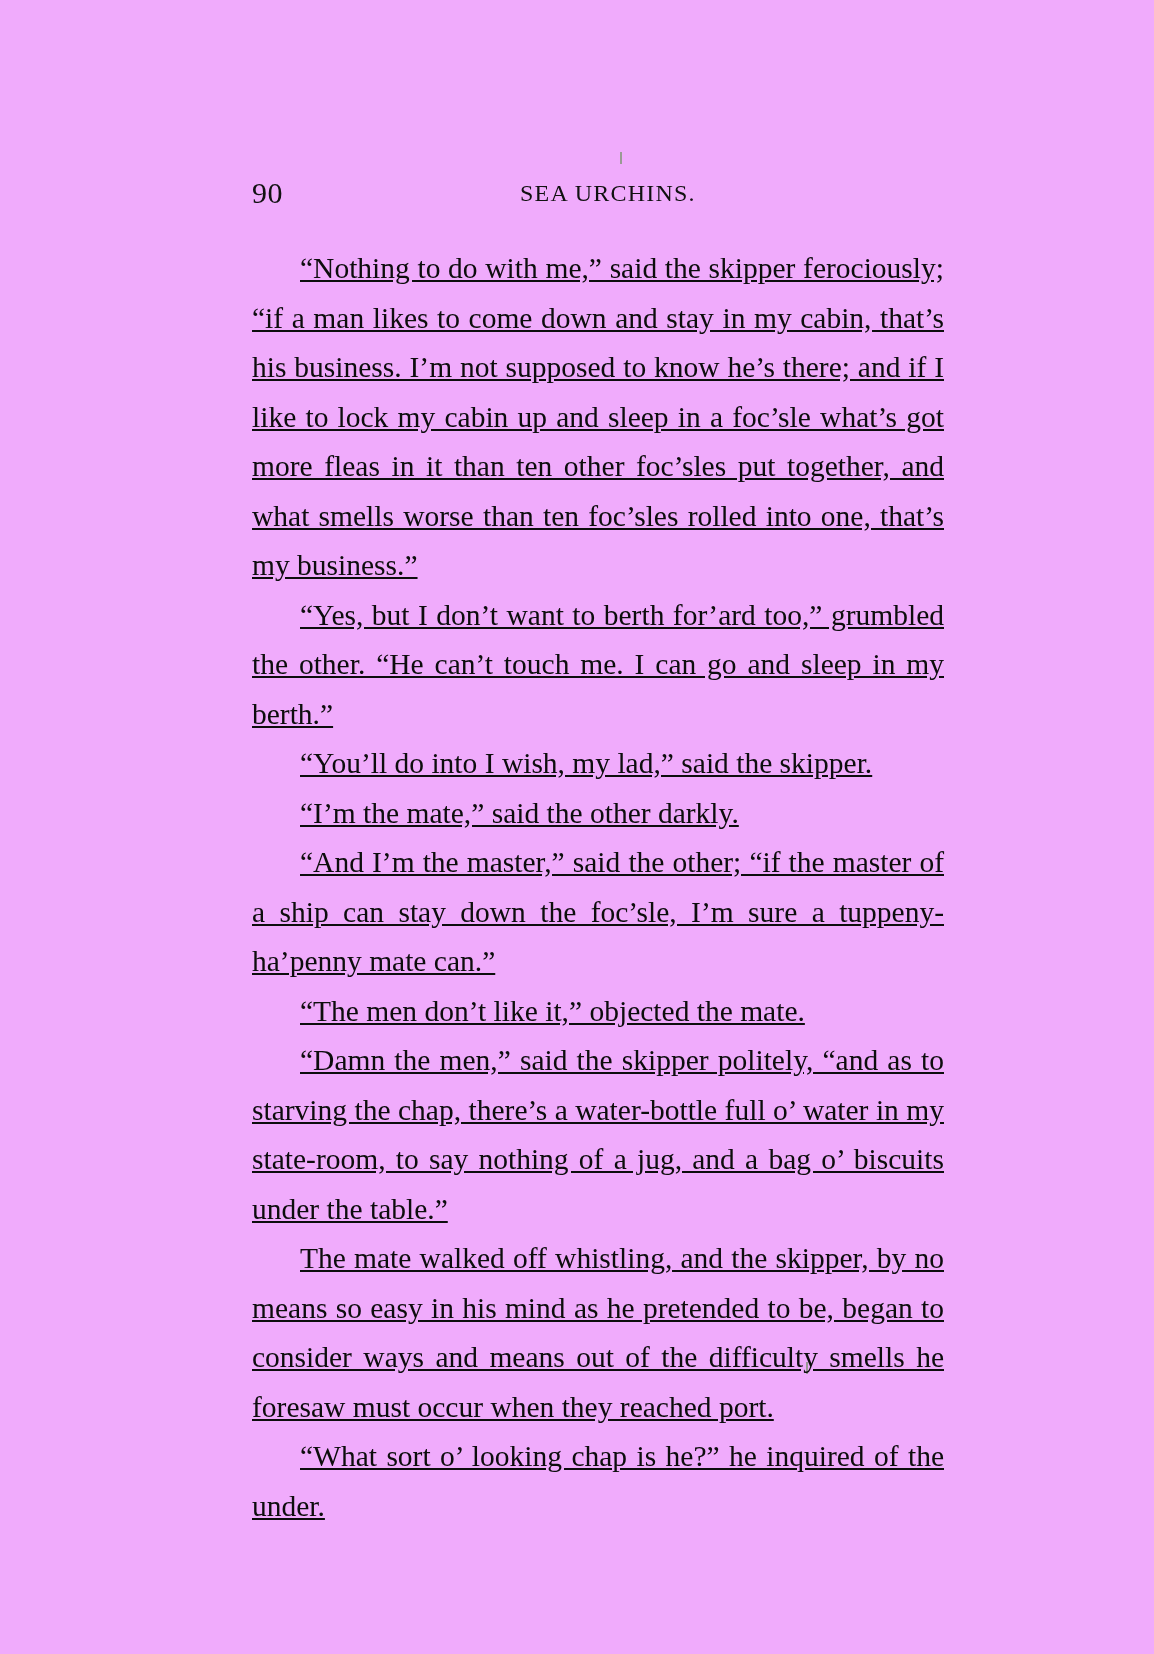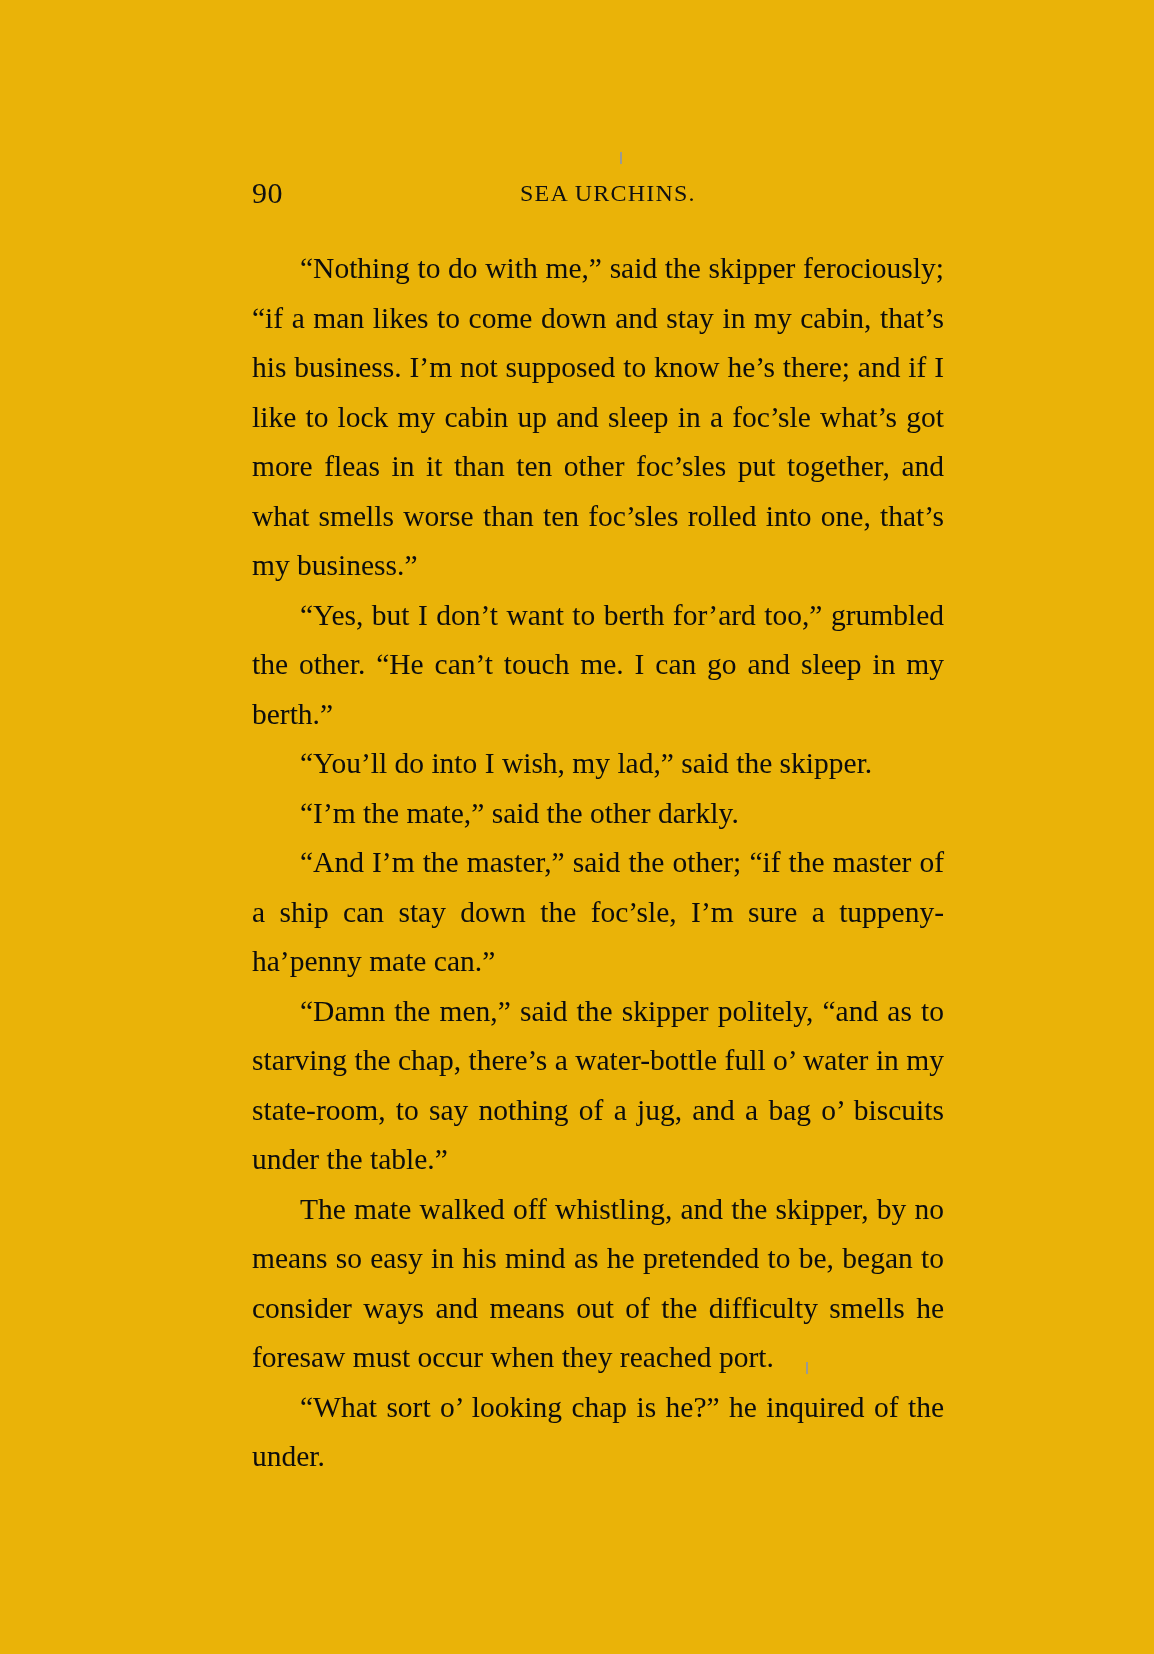--- a/index.html
+++ b/index.html
@@ -4,21 +4,21 @@
 <style>
   html, body {
     margin: 0;
     padding: 0;
     background: #ffffff;
   }
   .page {
     position: relative;
     width: 1154px;
     height: 1654px;
-    background: #eab308;
+    background: #f0abfc;
     margin: 0 auto;
     overflow: hidden;
   }
   .content {
     position: absolute;
     left: 252px;
     top: 176px;
     width: 692px;
   }
   .header {
@@ -47,20 +47,21 @@
   .body-text {
     margin-top: 24px;
     font-family: "Liberation Serif", serif;
     font-size: 29.5px;
     line-height: 49.5px;
     color: #0d0d0d;
     text-align: justify;
     text-justify: inter-word;
     -webkit-hyphens: none;
     hyphens: none;
+    text-decoration: underline;
   }
   .body-text p {
     margin: 0;
     text-indent: 48px;
   }
   .tick {
     position: absolute;
     width: 2px;
     height: 12px;
     background: #9a9a94;
@@ -82,19 +83,20 @@
       <span class="folio">90</span>
       <span class="running-title">SEA URCHINS.</span>
     </div>
 
     <div class="body-text">
       <p>“Nothing to do with me,” said the skipper ferociously; “if a man likes to come down and stay in my cabin, that’s his business.  I’m not supposed to know he’s there; and if I like to lock my cabin up and sleep in a foc’sle what’s got more fleas in it than ten other foc’sles put together, and what smells worse than ten foc’sles rolled into one, that’s my business.”</p>
       <p>“Yes, but I don’t want to berth for’ard too,” grumbled the other.  “He can’t touch me.  I can go and sleep in my berth.”</p>
       <p>“You’ll do into I wish, my lad,” said the skipper.</p>
       <p>“I’m the mate,” said the other darkly.</p>
       <p>“And I’m the master,” said the other; “if the master of a ship can stay down the foc’sle, I’m sure a tuppeny-ha’penny mate can.”</p>
+      <p>“The men don’t like it,” objected the mate.</p>
       <p>“Damn the men,” said the skipper politely, “and as to starving the chap, there’s a water-bottle full o’ water in my state-room, to say nothing of a jug, and a bag o’ biscuits under the table.”</p>
       <p>The mate walked off whistling, and the skipper, by no means so easy in his mind as he pretended to be, began to consider ways and means out of the difficulty smells he foresaw must occur when they reached port.</p>
       <p>“What sort o’ looking chap is he?” he inquired of the under.</p>
     </div>
 
   </div>
 </div>
 
 </body></html>

